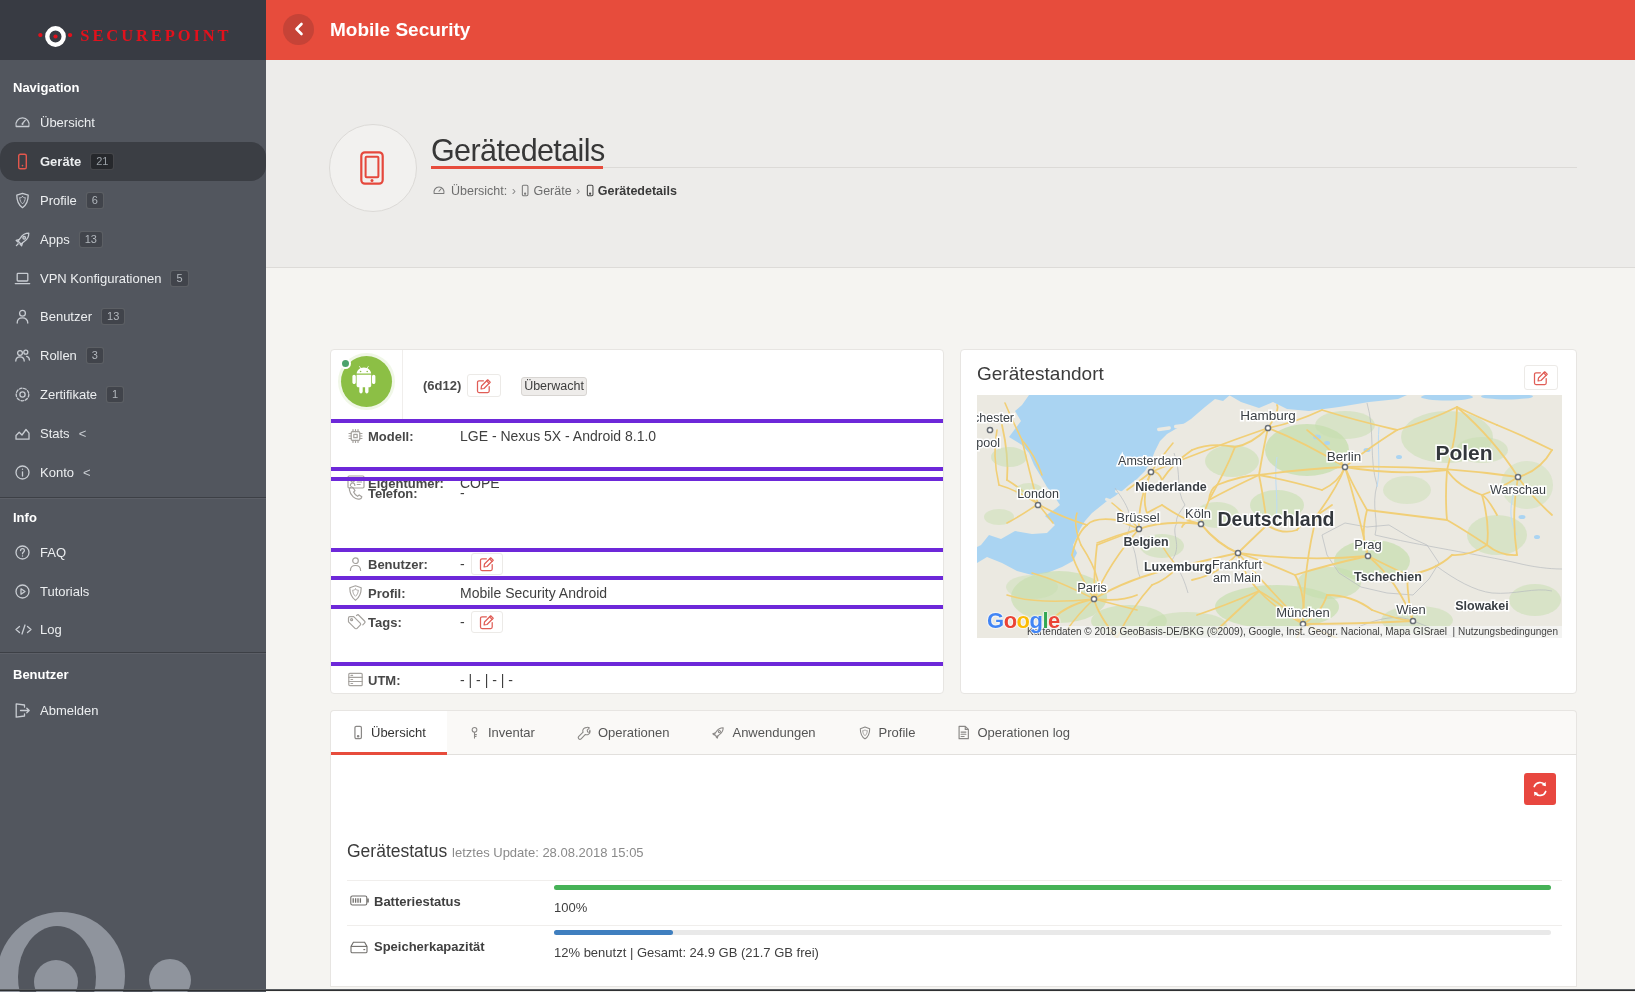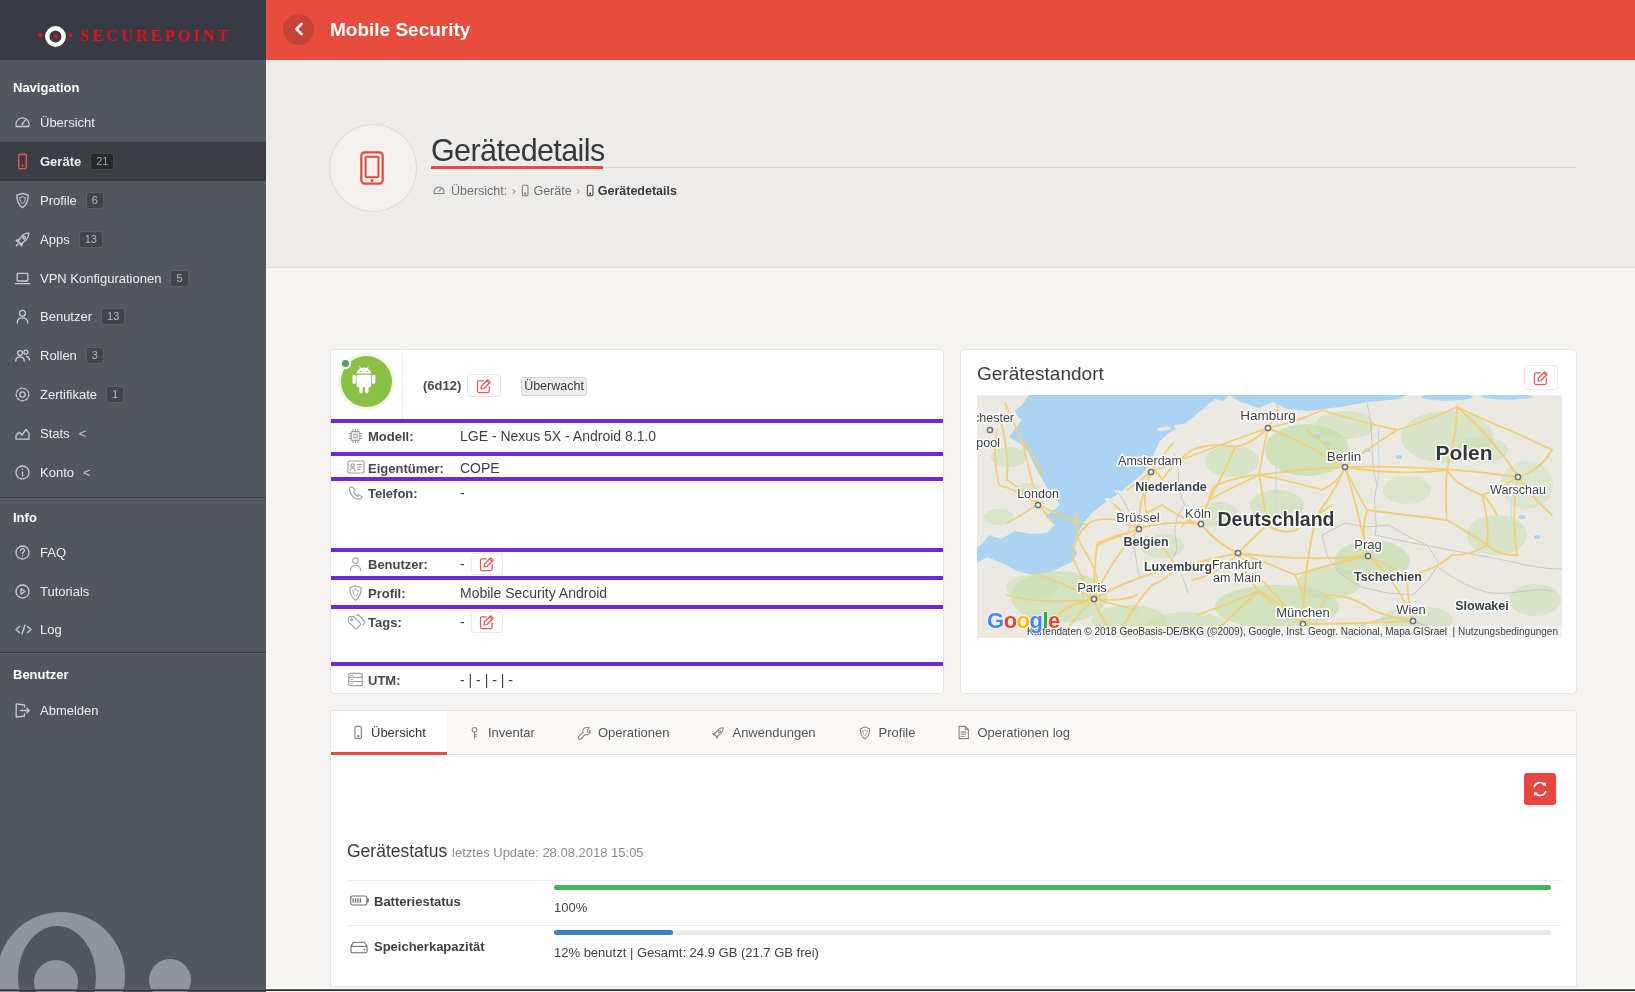--- a/index.html
+++ b/index.html
@@ -6,21 +6,21 @@
 html,body { width:1635px; height:992px; overflow:hidden; font-family:"Liberation Sans", sans-serif; background:#f5f4f1; }
 
 #sidebar { position:absolute; left:0; top:0; width:266px; height:992px; background:#52565e; overflow:hidden; }
 #logo { position:absolute; left:0; top:0; width:266px; height:60px; background:#383b43; }
 #logo .lg { position:absolute; left:36px; top:20px; white-space:nowrap; font-family:"Liberation Serif", serif; font-size:16.5px; font-weight:bold; letter-spacing:2.9px; color:#e2111c; }
 #logo .oo { display:inline-block; position:relative; width:21px; height:21px; vertical-align:-5px; margin:0 0px; }
 .navlbl { position:absolute; left:13px; color:#fff; font-size:13px; font-weight:bold; }
 .nitem { position:absolute; left:0; width:266px; height:39px; line-height:39px; color:#eceef0; font-size:13px; white-space:nowrap; }
 .nitem .ic { position:absolute; left:14px; top:11px; width:17px; height:17px; line-height:0; }
 .nitem .tx { position:absolute; left:40px; }
-.nitem.active { background:#3b3e44; font-weight:bold; }
+.nitem.active { background:#3b3e44; font-weight:bold;border-radius:15px; }
 .badge { display:inline-block; margin-left:9px; padding:0 5px; font-size:11px; font-weight:normal; color:#b2b7bd; background:rgba(0,0,0,0.2); border:1px solid rgba(255,255,255,0.14); border-radius:3px; line-height:15px; vertical-align:1px; }
 .nitem.active .badge { background:rgba(0,0,0,0.35); color:#9aa0a6; }
 .chev { margin-left:9px; color:#c9cdd2; font-size:13px; font-weight:normal; }
 .sdiv { position:absolute; left:0; width:266px; height:1px; background:rgba(0,0,0,0.25); box-shadow:0 1px 0 rgba(255,255,255,0.06); }
 #wm { position:absolute; left:0; top:850px; }
 
 #topbar { position:absolute; left:266px; top:0; width:1369px; height:60px; background:#e74c3c; }
 #backbtn { position:absolute; left:17px; top:14px; width:31px; height:31px; border-radius:50%; background:#c64337; color:#fff; text-align:center; line-height:28px; font-size:19px; font-weight:bold; }
 #topbar .title { position:absolute; left:64px; top:0; line-height:60px; color:#fff; font-size:19px; font-weight:bold; }
 
@@ -137,21 +137,21 @@
       <span class="ric"><svg width="17" height="17" viewBox="0 0 17 17">
           <g fill="none" stroke="#a5a29e" stroke-width="1.2" stroke-linecap="round" stroke-linejoin="round">
             <rect x="4.2" y="4.2" width="8.6" height="8.6" rx="1"></rect>
             <rect x="6.8" y="6.8" width="3.4" height="3.4"></rect>
             <path d="M6 4.2 V2 M8.5 4.2 V2 M11 4.2 V2 M6 15 V12.8 M8.5 15 V12.8 M11 15 V12.8 M4.2 6 H2 M4.2 8.5 H2 M4.2 11 H2 M15 6 H12.8 M15 8.5 H12.8 M15 11 H12.8"></path>
           </g>
         </svg></span>
       <span class="rlb">Modell:</span>
       <span class="rvl">LGE - Nexus 5X - Android 8.1.0</span>
     </div>
-    <div class="drow" style="top:102px;height:28px;padding-left:32px;">
+    <div class="drow" style="top:117px;height:28px;padding-left:32px;">
       <span class="ric"><svg width="18" height="15" viewBox="0 0 18 15">
           <g fill="none" stroke="#a5a29e" stroke-width="1.2" stroke-linecap="round" stroke-linejoin="round">
             <rect x="1" y="1.5" width="16" height="12" rx="1.2"></rect>
             <circle cx="5.6" cy="6" r="1.7"></circle>
             <path d="M3.4 11 C3.4 9.3 4.4 8.5 5.6 8.5 C6.8 8.5 7.8 9.3 7.8 11"></path>
             <path d="M10.2 5 h4.4 M10.2 7.5 h4.4 M10.2 10 h3"></path>
           </g>
         </svg></span>
       <span class="rlb">Eigentümer:</span>
       <span class="rvl">COPE</span>

